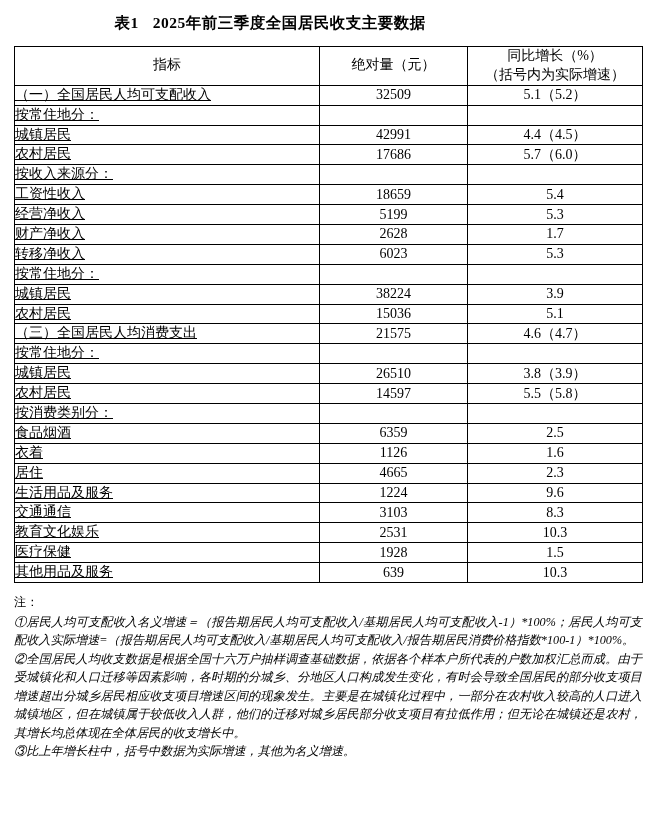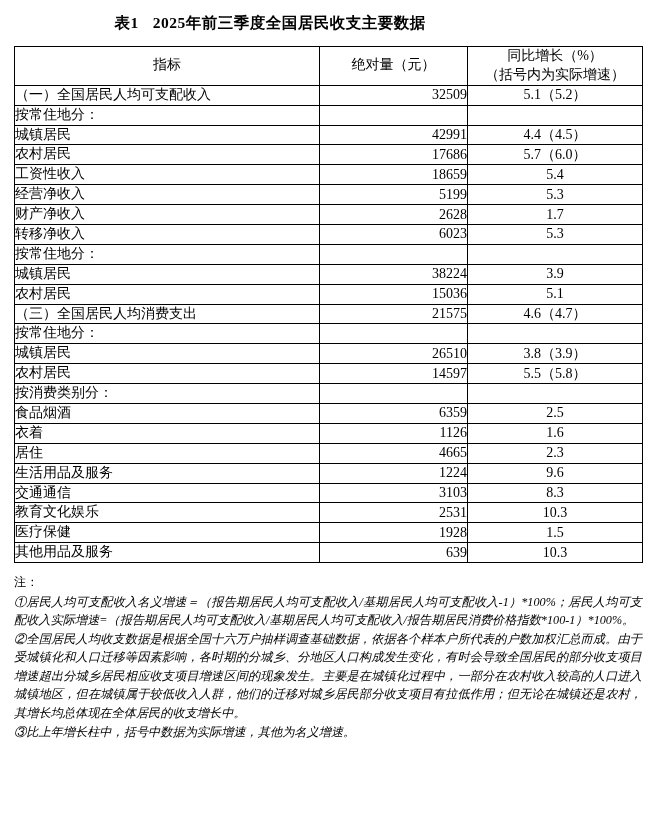--- a/index.html
+++ b/index.html
@@ -48,23 +48,24 @@
     padding: 6px 2px;
     line-height: 1.35;
     vertical-align: middle;
   }
   .hdr-cell .l1 { display: block; }
   .hdr-cell .l2 { display: block; }
   td.lbl {
     padding: 2.5px 2px 2.5px 6px;
     white-space: nowrap;
     line-height: 1.35;
+    text-decoration: underline;
   }
   td.val {
-    text-align: right;
+    text-align: center;
     padding: 2.5px 24px 2.5px 2px;
     white-space: nowrap;
   }
   td.grw {
     text-align: center;
     padding: 2.5px 2px;
     white-space: nowrap;
   }
   .ind0 { padding-left: 6px; }
   .ind1 { padding-left: 14px; }
@@ -128,20 +129,25 @@
           <td class="lbl ind2">城镇居民</td>
           <td class="val">42991</td>
           <td class="grw">4.4（4.5）</td>
         </tr>
         <tr>
           <td class="lbl ind2">农村居民</td>
           <td class="val">17686</td>
           <td class="grw">5.7（6.0）</td>
         </tr>
         <tr>
+          <td class="lbl ind1">按收入来源分：</td>
+          <td class="val"></td>
+          <td class="grw"></td>
+        </tr>
+        <tr>
           <td class="lbl ind2">工资性收入</td>
           <td class="val">18659</td>
           <td class="grw">5.4</td>
         </tr>
         <tr>
           <td class="lbl ind2">经营净收入</td>
           <td class="val">5199</td>
           <td class="grw">5.3</td>
         </tr>
         <tr>

